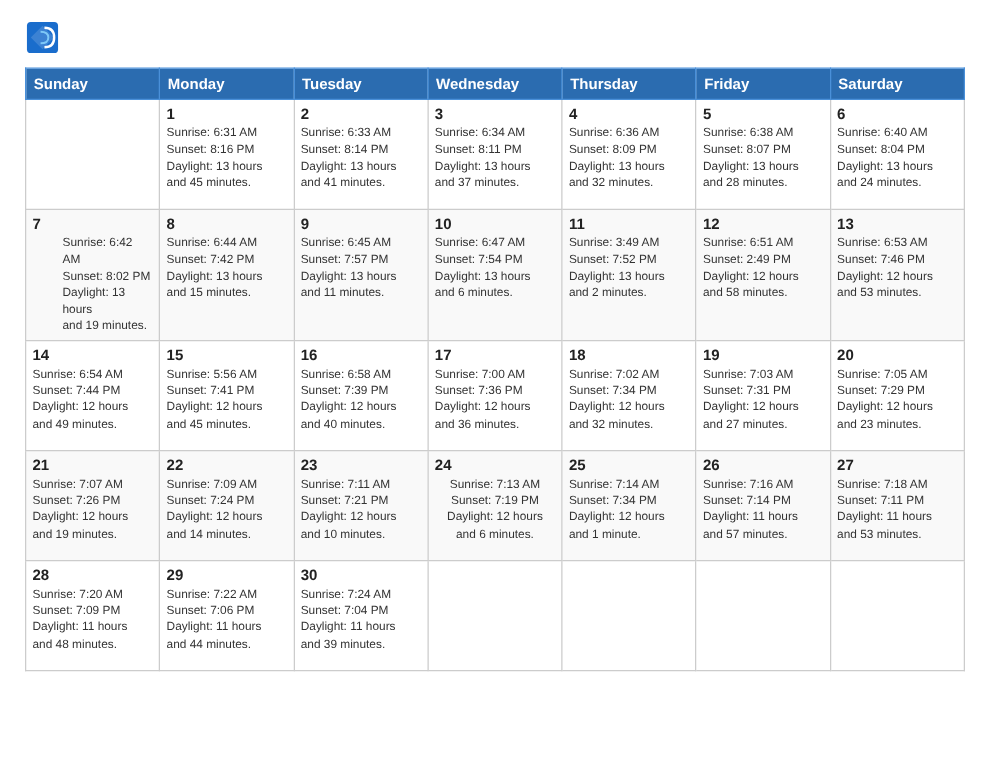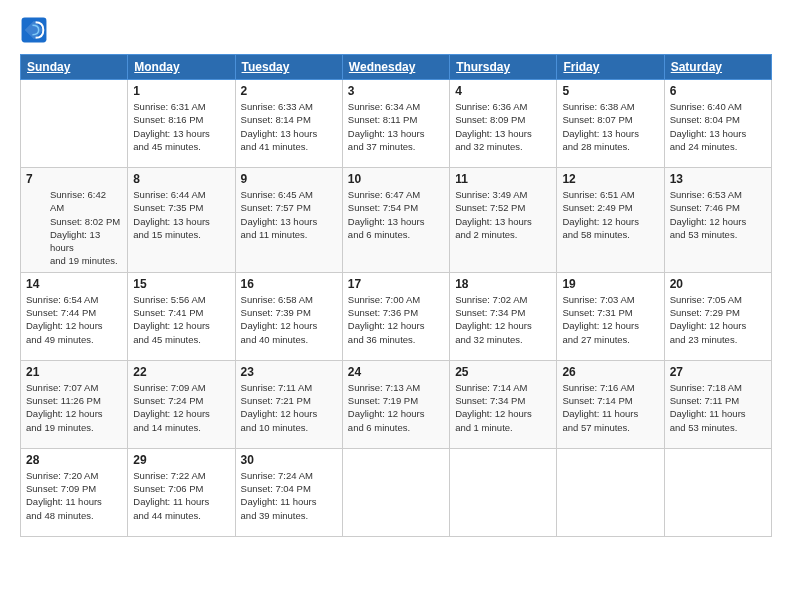--- a/index.html
+++ b/index.html
@@ -58,21 +58,20 @@
       table-layout: fixed;
     }
     .calendar thead tr th {
       background: #2b6cb0;
       color: #fff;
       font-size: 12px;
       font-weight: bold;
       text-align: left;
       padding: 5px 6px;
       border: 1px solid #4a90d9;
-      text-decoration: underline;
     }
     .calendar tbody tr td {
       border: 1px solid #ccc;
       vertical-align: top;
       padding: 4px 5px;
       height: 88px;
       background: #fff;
     }
     .calendar tbody tr:nth-child(even) td {
       background: #f9f9f9;
@@ -181,21 +180,21 @@
           <td>
             <span class="day-number">7</span>
             <div class="day-info" style="white-space: pre-line; margin-left: 24px;">Sunrise: 6:42 AM
 Sunset: 8:02 PM
 Daylight: 13 hours
 and 19 minutes.</div>
           </td>
           <td>
             <span class="day-number">8</span>
             <div class="day-info" style="white-space: pre-line;">Sunrise: 6:44 AM
-Sunset: 7:35 PM
+Sunset: 7:42 PM
 Daylight: 13 hours
 and 15 minutes.</div>
           </td>
           <td>
             <span class="day-number">9</span>
             <div class="day-info" style="white-space: pre-line;">Sunrise: 6:45 AM
 Sunset: 7:57 PM
 Daylight: 13 hours
 and 11 minutes.</div>
           </td>
@@ -276,41 +275,41 @@
             <div class="day-info" style="white-space: pre-line;">Sunrise: 7:05 AM
 Sunset: 7:29 PM
 Daylight: 12 hours
 and 23 minutes.</div>
           </td>
         </tr>
         <tr>
           <td>
             <span class="day-number">21</span>
             <div class="day-info" style="white-space: pre-line;">Sunrise: 7:07 AM
-Sunset: 11:26 PM
+Sunset: 7:26 PM
 Daylight: 12 hours
 and 19 minutes.</div>
           </td>
           <td>
             <span class="day-number">22</span>
             <div class="day-info" style="white-space: pre-line;">Sunrise: 7:09 AM
 Sunset: 7:24 PM
 Daylight: 12 hours
 and 14 minutes.</div>
           </td>
           <td>
             <span class="day-number">23</span>
             <div class="day-info" style="white-space: pre-line;">Sunrise: 7:11 AM
 Sunset: 7:21 PM
 Daylight: 12 hours
 and 10 minutes.</div>
           </td>
           <td>
             <span class="day-number">24</span>
-            <div class="day-info" style="white-space: pre-line;">Sunrise: 7:13 AM
+            <div class="day-info" style="white-space: pre-line; text-align: center;">Sunrise: 7:13 AM
 Sunset: 7:19 PM
 Daylight: 12 hours
 and 6 minutes.</div>
           </td>
           <td>
             <span class="day-number">25</span>
             <div class="day-info" style="white-space: pre-line;">Sunrise: 7:14 AM
 Sunset: 7:34 PM
 Daylight: 12 hours
 and 1 minute.</div>

